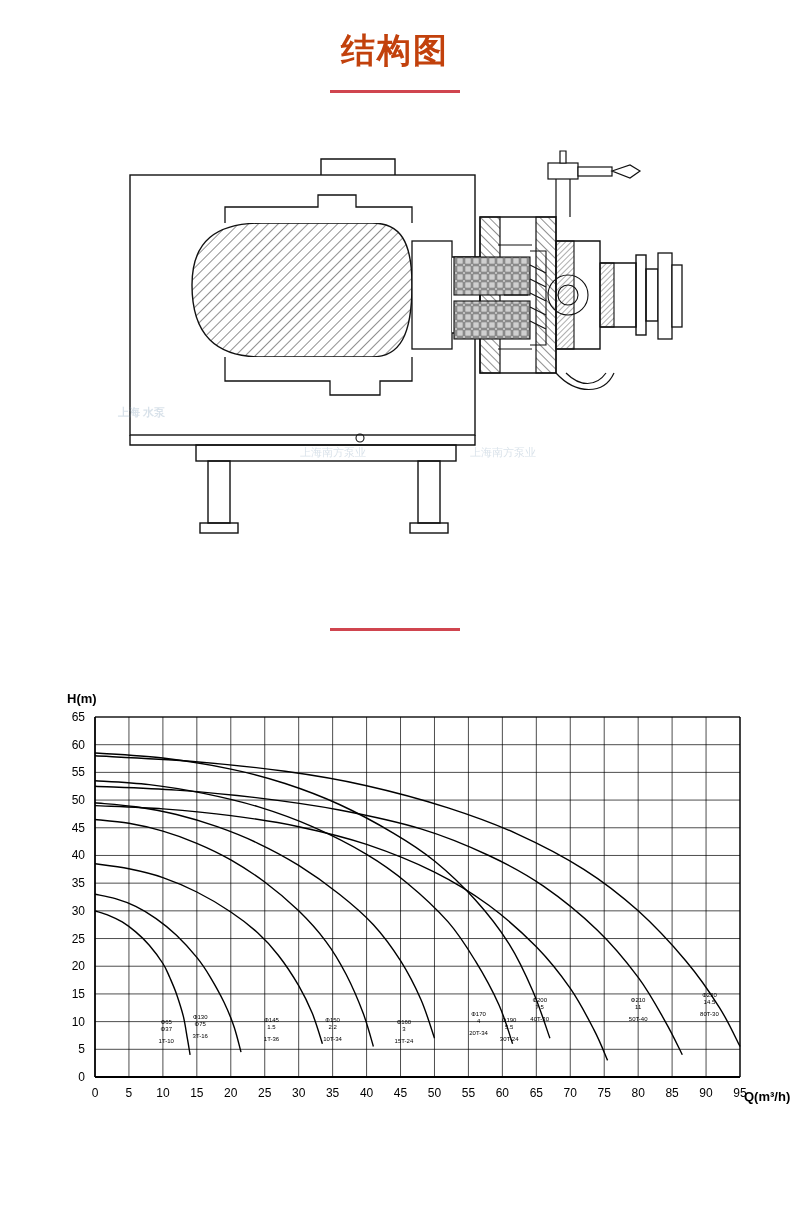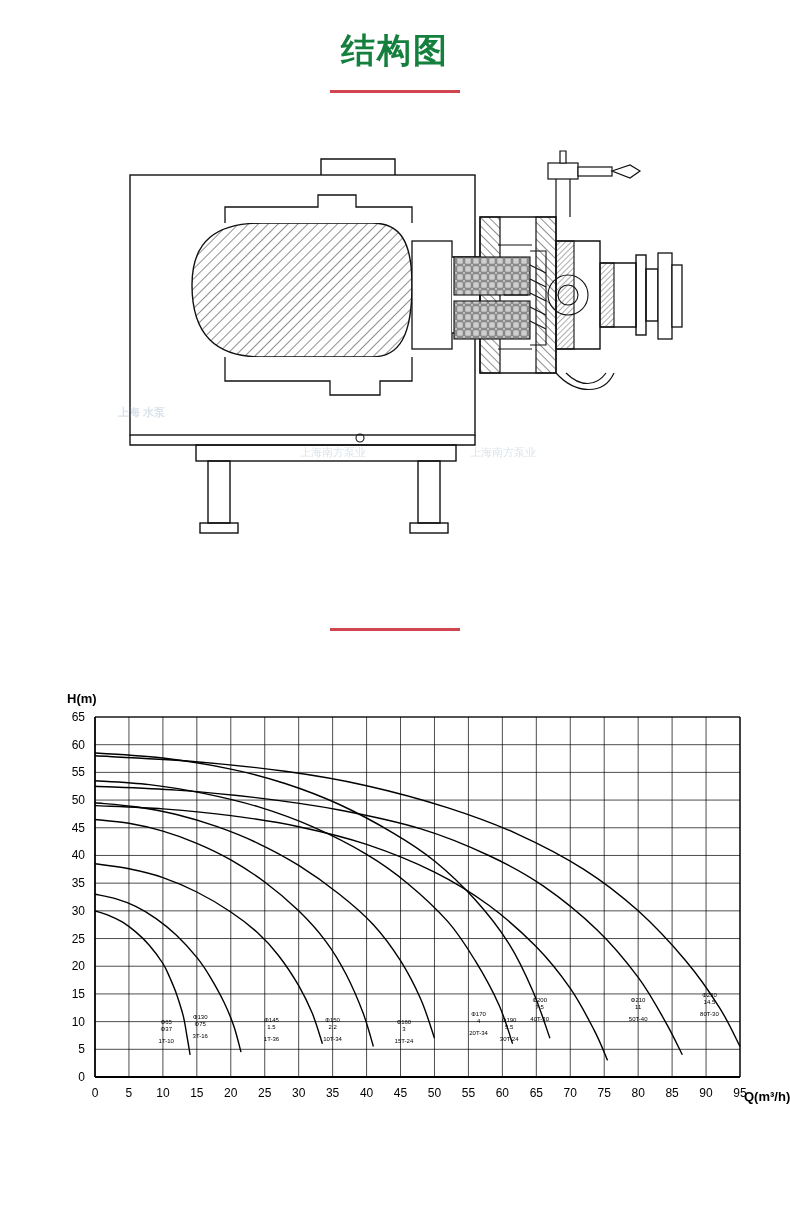--- a/index.html
+++ b/index.html
@@ -13,21 +13,21 @@
     font-family: "Liberation Sans", sans-serif;
     color: #111;
     position: relative;
     overflow: hidden;
   }
 
   .section-title {
     text-align: center;
     font-size: 34px;
     font-weight: bold;
-    color: #15803d;
+    color: #c2410c;
     letter-spacing: 2px;
   }
   .title-rule {
     width: 130px;
     height: 3px;
     background: #d0454f;
     margin: 16px auto 0 auto;
   }
 
   

